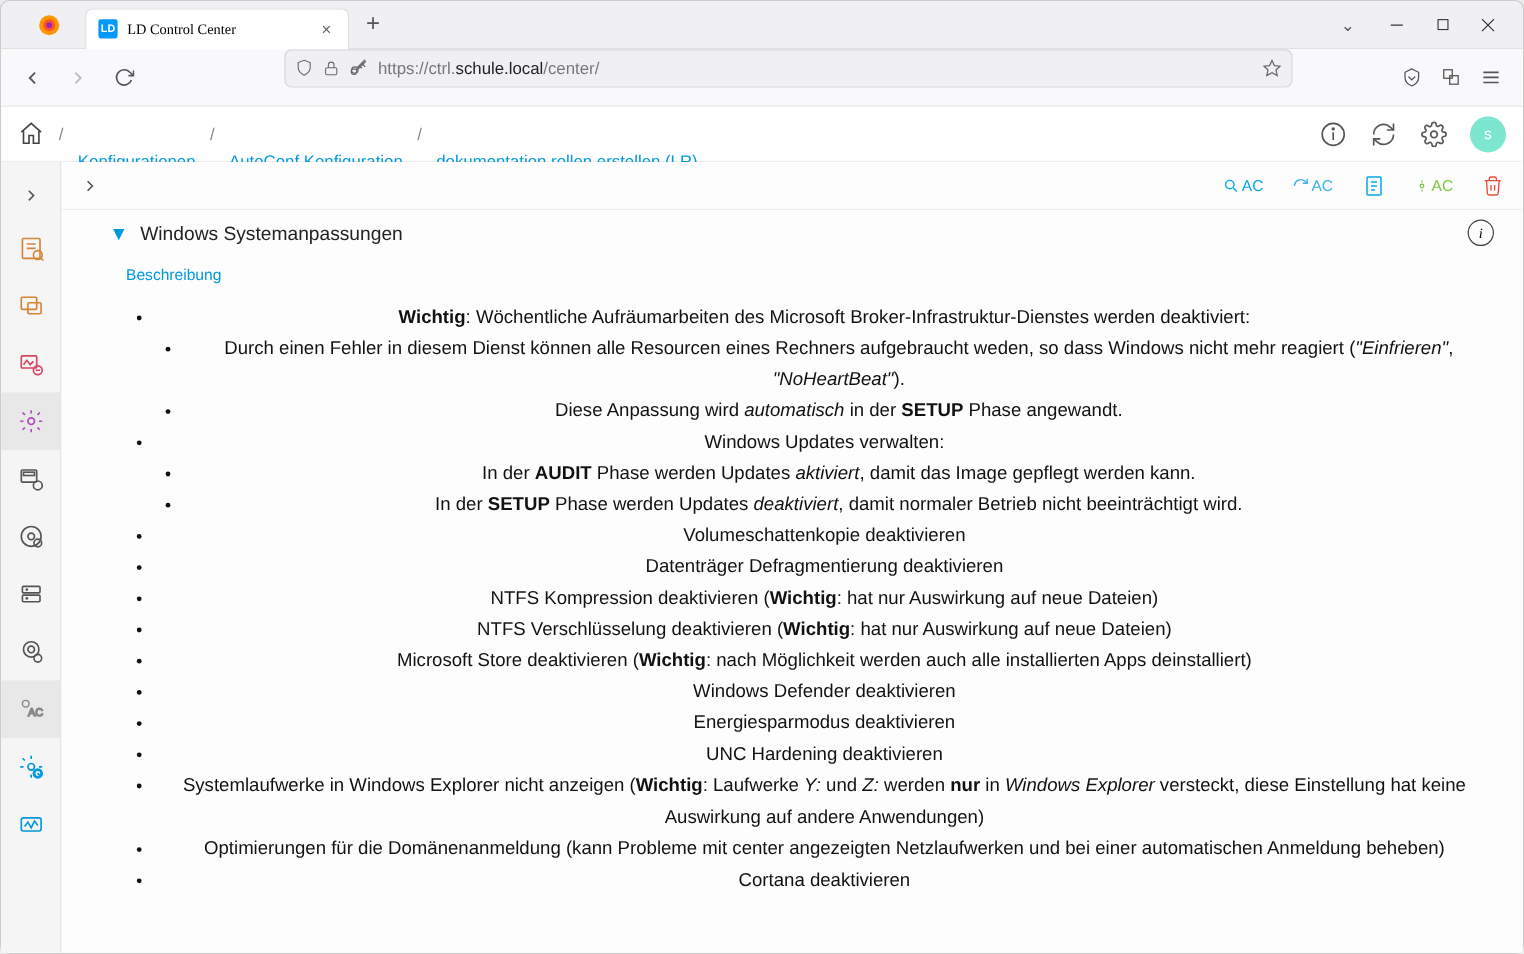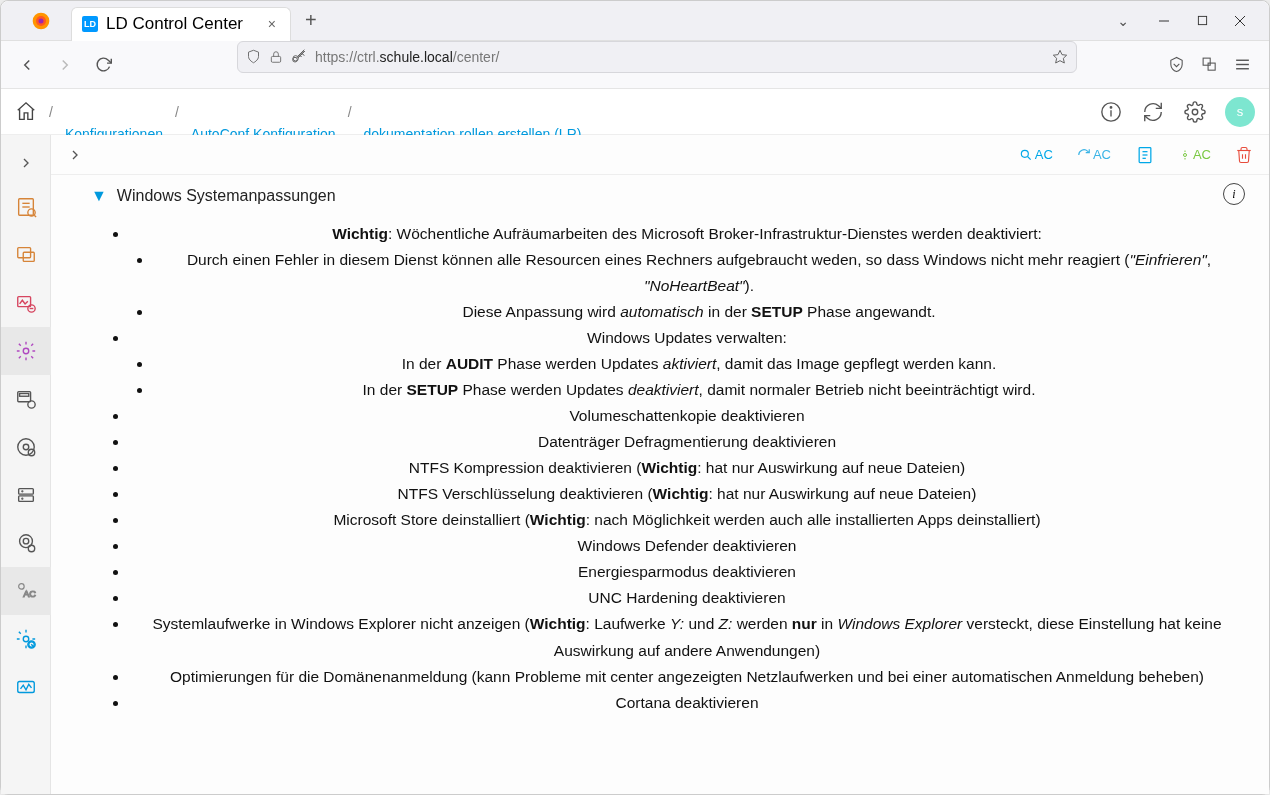--- a/index.html
+++ b/index.html
@@ -6,21 +6,21 @@
 body { width: 1270px; height: 795px; background: #f0f0f0; overflow: hidden; position: relative; }
 
 
 .window { background: #fff; border: 1px solid #ccc; border-radius: 8px; width: 1270px; height: 795px; display: flex; flex-direction: column; box-shadow: 0 2px 10px rgba(0,0,0,0.1); }
 
 
 .titlebar { height: 40px; background: #f0f0f4; display: flex; align-items: center; border-top-left-radius: 8px; border-top-right-radius: 8px; border-bottom: 1px solid #e0e0e0; }
 .firefox-icon { width: 32px; height: 32px; margin: 0 14px 0 24px; display:flex; align-items:center; justify-content:center; }
 .tab { background: #fff; height: 34px; margin-top: 6px; border-radius: 6px 6px 0 0; display: flex; align-items: center; padding: 0 10px; min-width: 220px; border: 1px solid #ddd; border-bottom: none; position: relative; }
 .tab .favicon { width: 16px; height: 16px; background: #0099ff; color: #fff; font-size: 9px; font-weight: bold; display: flex; align-items: center; justify-content: center; border-radius: 2px; margin-right: 8px; }
-.tab .tab-title { font-size: 17px; flex: 1; }
+.tab .tab-title { font-size: 12px; flex: 1; font-family: Liberation Serif, serif; }
 .tab .close-x { font-size: 14px; color: #666; padding: 0 4px; }
 .new-tab { font-size: 20px; color: #555; padding: 0 14px; }
 .win-controls { margin-left: auto; display: flex; gap: 8px; padding-right: 14px; align-items: center; }
 .win-controls .dd { font-size: 14px; color: #555; padding: 6px 12px; }
 .win-btn { width: 30px; height: 30px; display: flex; align-items: center; justify-content: center; color: #333; font-size: 12px; }
 
 
 .urlbar-row { height: 48px; background: #f9f9fb; display: flex; align-items: center; padding: 0 12px; gap: 10px; border-bottom: 1px solid #e5e5e5; }
 .nav-btn { width: 28px; height: 28px; display: flex; align-items: center; justify-content: center; color: #555; border-radius: 4px; }
 .nav-btn.disabled { color: #bbb; }
@@ -370,39 +370,40 @@
             </span>
         </div>
       </div>
 
       <div class="content">
         <div class="info-round">i</div>
         <div class="section-head">
           <span class="caret-down">▼</span>
           <span class="section-title">Windows Systemanpassungen</span>
         </div>
+        <div class="desc-label">Beschreibung</div>
 
         <ul class="outer-list">
           <li><b>Wichtig</b><span>: Wöchentliche Aufräumarbeiten des Microsoft Broker-Infrastruktur-Dienstes werden deaktiviert:</span>
             <ul>
               <li><span>Durch einen Fehler in diesem Dienst können alle Resourcen eines Rechners aufgebraucht weden, so dass Windows nicht mehr reagiert (</span><i>"Einfrieren"</i><span>, </span><i>"NoHeartBeat"</i><span>).</span></li>
               <li><span>Diese Anpassung wird </span><i>automatisch</i><span> in der </span><b>SETUP</b><span> Phase angewandt.</span></li>
             </ul>
           </li>
           <li><span>Windows Updates verwalten:</span>
             <ul>
               <li><span>In der </span><b>AUDIT</b><span> Phase werden Updates </span><i>aktiviert</i><span>, damit das Image gepflegt werden kann.</span></li>
               <li><span>In der </span><b>SETUP</b><span> Phase werden Updates </span><i>deaktiviert</i><span>, damit normaler Betrieb nicht beeinträchtigt wird.</span></li>
             </ul>
           </li>
           <li>Volumeschattenkopie deaktivieren</li>
           <li>Datenträger Defragmentierung deaktivieren</li>
           <li><span>NTFS Kompression deaktivieren (</span><b>Wichtig</b><span>: hat nur Auswirkung auf neue Dateien)</span></li>
           <li><span>NTFS Verschlüsselung deaktivieren (</span><b>Wichtig</b><span>: hat nur Auswirkung auf neue Dateien)</span></li>
-          <li><span>Microsoft Store deinstalliert (</span><b>Wichtig</b><span>: nach Möglichkeit werden auch alle installierten Apps deinstalliert)</span></li>
+          <li><span>Microsoft Store deaktivieren (</span><b>Wichtig</b><span>: nach Möglichkeit werden auch alle installierten Apps deinstalliert)</span></li>
           <li>Windows Defender deaktivieren</li>
           <li>Energiesparmodus deaktivieren</li>
           <li>UNC Hardening deaktivieren</li>
           <li><span>Systemlaufwerke in Windows Explorer nicht anzeigen (</span><b>Wichtig</b><span>: Laufwerke </span><i>Y:</i><span> und </span><i>Z:</i><span> werden </span><b>nur</b><span> in </span><i>Windows Explorer</i><span> versteckt, diese Einstellung hat keine Auswirkung auf andere Anwendungen)</span></li>
           <li>Optimierungen für die Domänenanmeldung (kann Probleme mit center angezeigten Netzlaufwerken und bei einer automatischen Anmeldung beheben)</li>
           <li>Cortana deaktivieren</li>
         </ul>
       </div>
     </div>
   </div>

